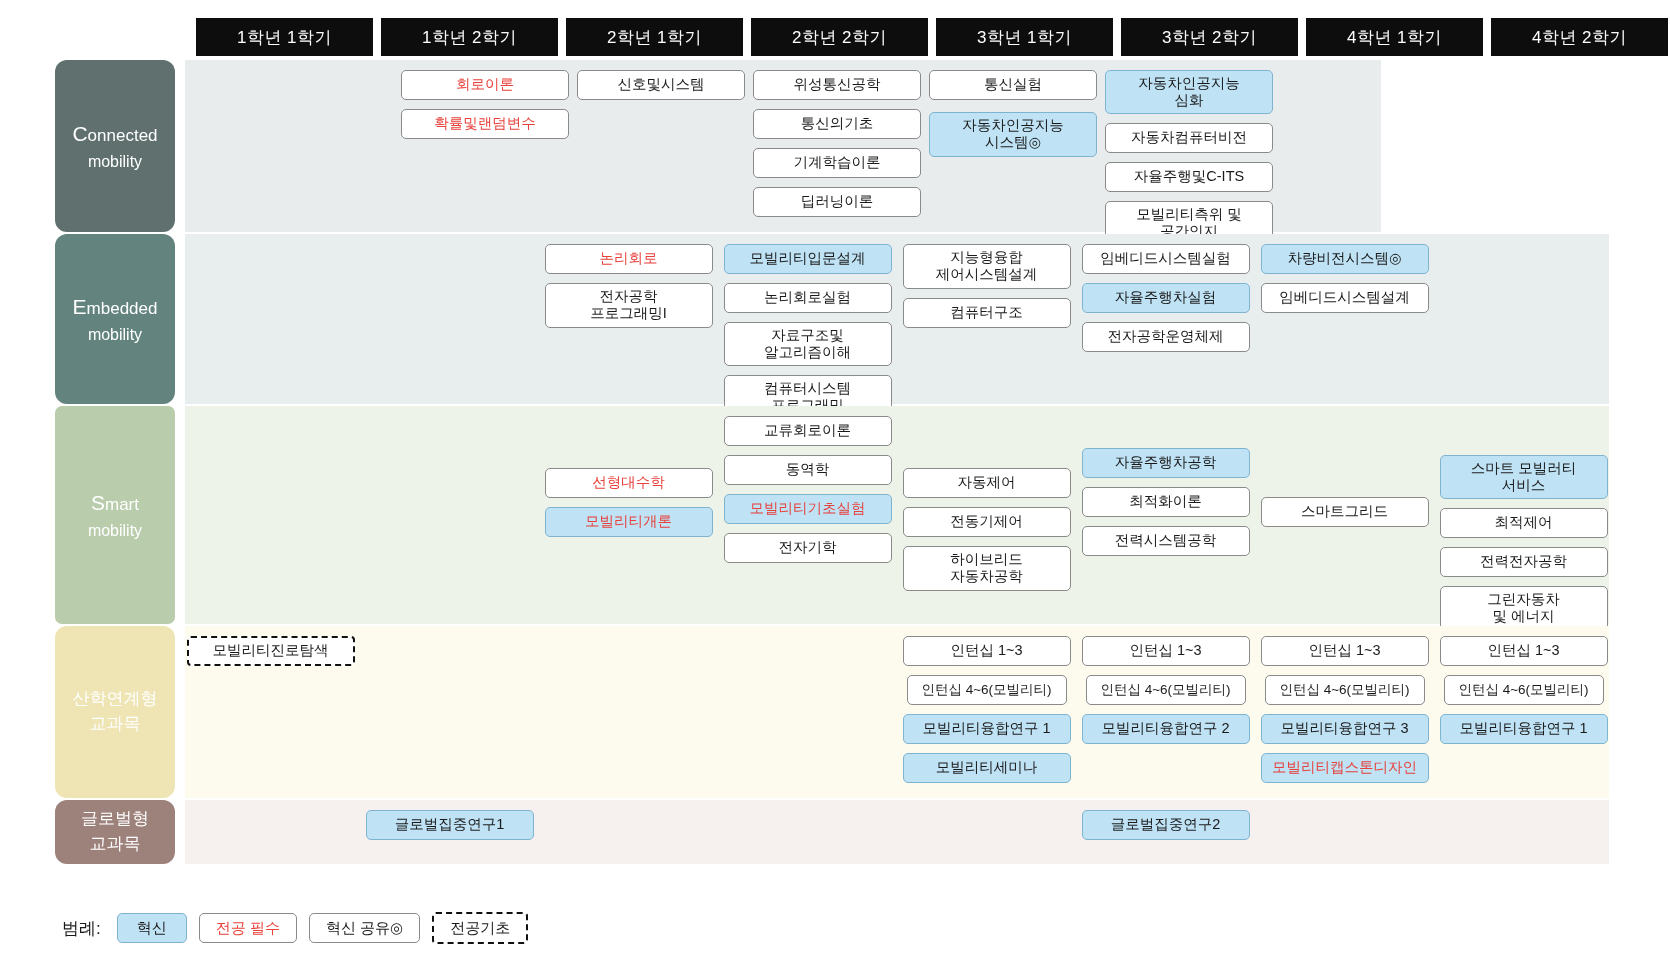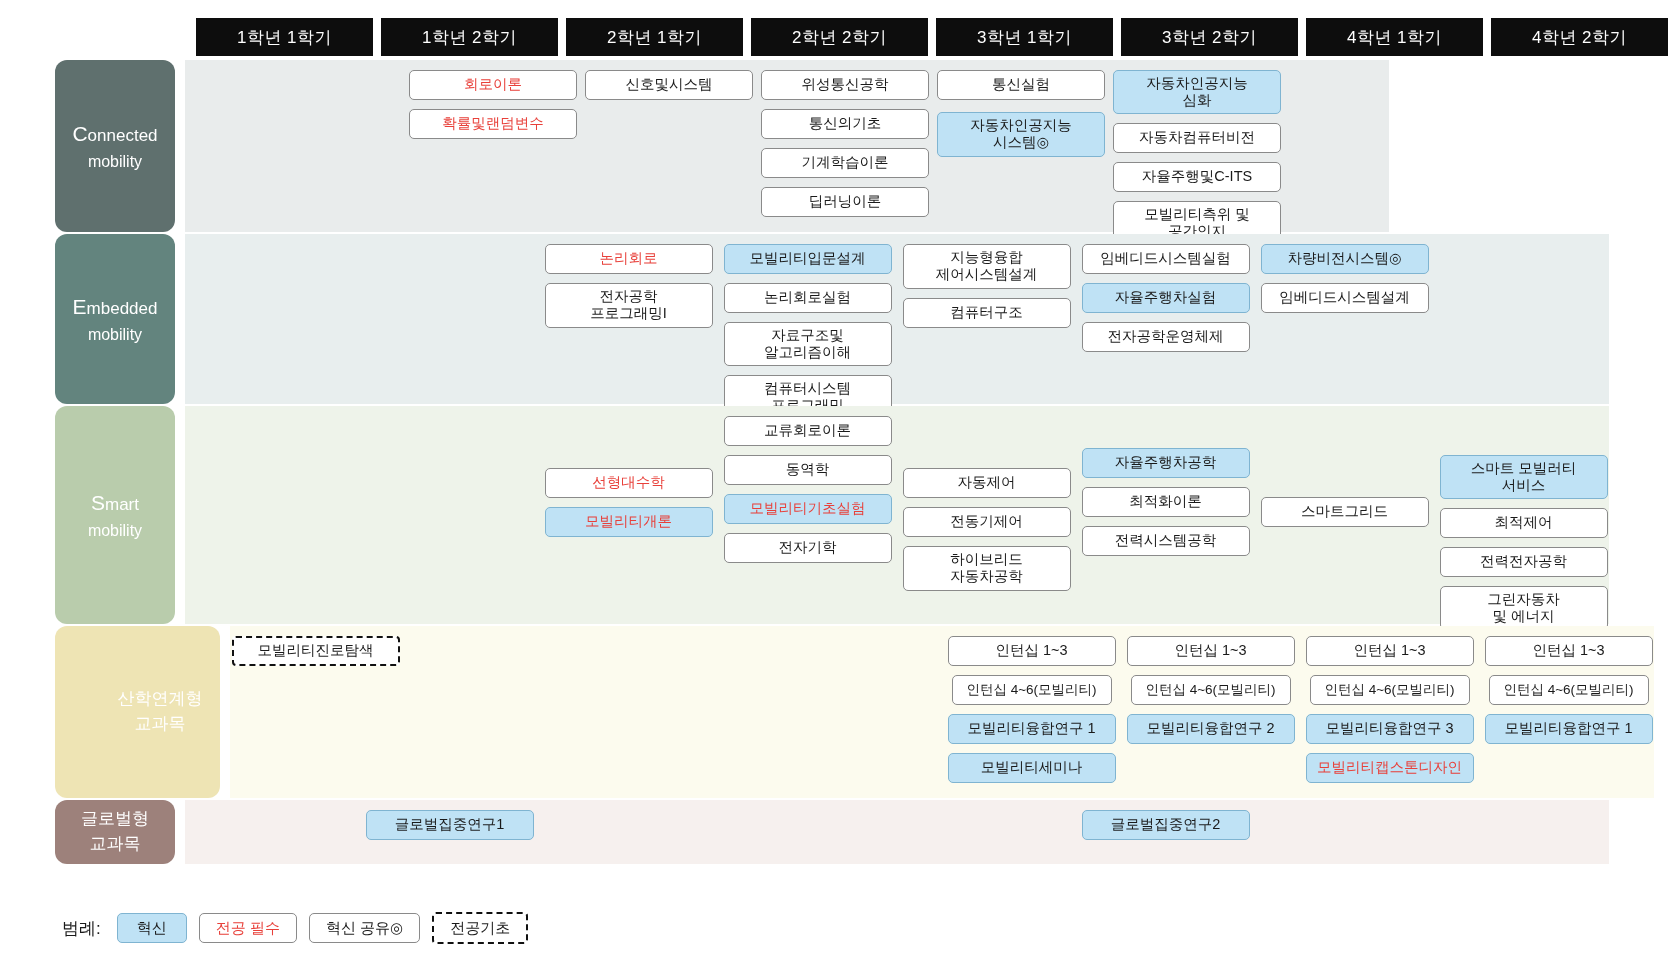--- a/index.html
+++ b/index.html
@@ -87,21 +87,21 @@
       <div class="sem-head">4학년 1학기</div>
       <div class="sem-head">4학년 2학기</div>
     </div>
 
   <div id="tracks-host">
       <div class="track" style="top: 60px; height: 172px;">
         <div class="track-label" style="height: 172px; background: rgb(95, 112, 110);">
           <div><span class="big">C</span><span>onnected</span></div>
           <div class="sub">mobility</div>
         </div>
-        <div class="track-body" style="height: 172px; background: rgb(233, 236, 236); width: 1196px; padding-left: 8px;">
+        <div class="track-body" style="height: 172px; background: rgb(233, 236, 236); width: 1196px;">
           <div class="col"></div>
           <div class="col"></div>
           <div class="col">
             <div class="chip red">회로이론</div>
             <div class="chip red">확률및랜덤변수</div>
           </div>
           <div class="col">
             <div class="chip">신호및시스템</div>
           </div>
           <div class="col">
@@ -151,21 +151,21 @@
             <div class="chip">전자공학운영체제</div>
           </div>
           <div class="col">
             <div class="chip blue">차량비전시스템◎</div>
             <div class="chip">임베디드시스템설계</div>
           </div>
           <div class="col"></div>
         </div>
       </div>
       <div class="track" style="top: 406px; height: 218px;">
-        <div class="track-label" style="height: 218px; background: rgb(185, 204, 172);">
+        <div class="track-label" style="height: 218px; background: rgb(185, 204, 172); border-radius: 7px;">
           <div><span class="big">S</span><span>mart</span></div>
           <div class="sub">mobility</div>
         </div>
         <div class="track-body" style="height: 218px; background: rgb(238, 243, 234); width: 1424px;">
           <div class="col"></div>
           <div class="col"></div>
           <div class="col">
             <div class="chip red" style="margin-top: 52px;">선형대수학</div>
             <div class="chip redtext-blue">모빌리티개론</div>
           </div>
@@ -190,21 +190,21 @@
           </div>
           <div class="col">
             <div class="chip blue two" style="margin-top: 39px;">스마트 모빌러티<br>서비스</div>
             <div class="chip">최적제어</div>
             <div class="chip">전력전자공학</div>
             <div class="chip two">그린자동차<br>및 에너지</div>
           </div>
         </div>
       </div>
       <div class="track" style="top: 626px; height: 172px;">
-        <div class="track-label" style="height: 172px; background: rgb(238, 228, 180); padding-left: 45px;">
+        <div class="track-label" style="height: 172px; background: rgb(238, 228, 180);">
           <div>산학연계형</div>
           <div>교과목</div>
         </div>
         <div class="track-body" style="height: 172px; background: rgb(252, 251, 238); width: 1424px;">
           <div class="col">
             <div class="chip dashed">모빌리티진로탐색</div>
           </div>
           <div class="col"></div>
           <div class="col"></div>
           <div class="col"></div>

